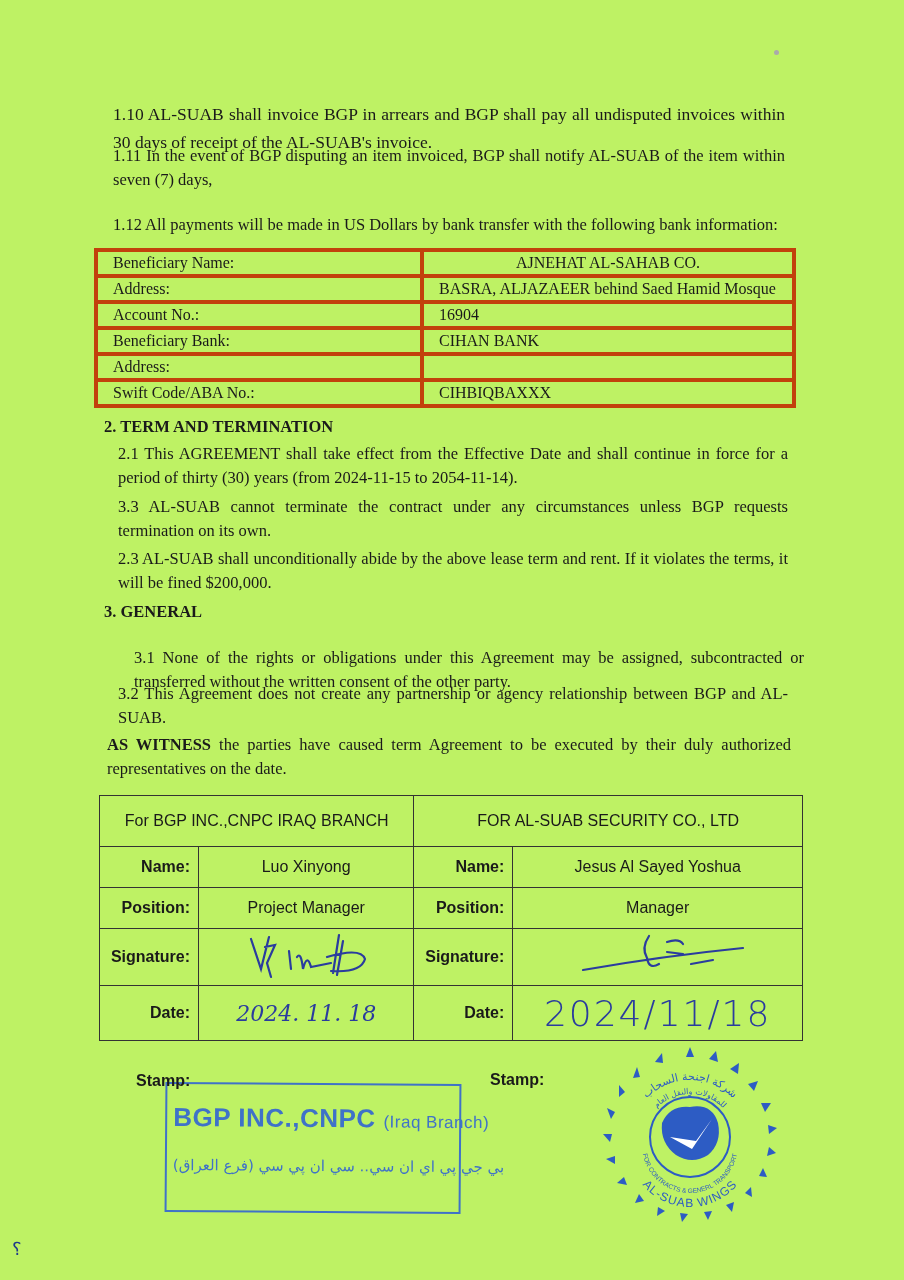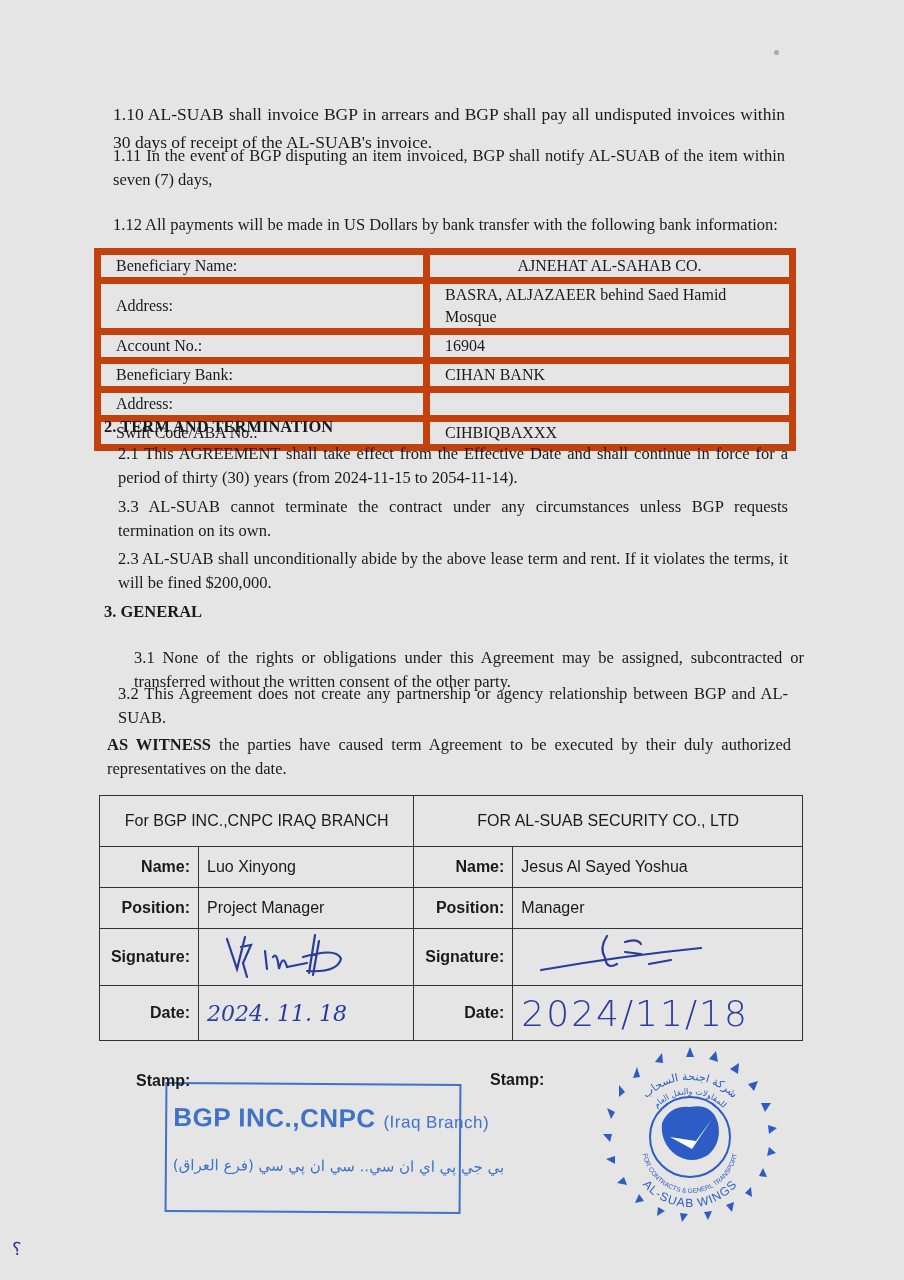--- a/index.html
+++ b/index.html
@@ -1,33 +1,33 @@
 <!DOCTYPE html>
 <html><head>
 <meta charset="utf-8">
 <style>
   html, body { margin:0; padding:0; background:#ffffff; }
   body { width:904px; height:1280px; position:relative; overflow:hidden; font-family:"Liberation Serif", serif; color:#1a1a1a; }
-  .page { position:absolute; left:0; top:0; width:904px; height:1280px; background:#e5e5e5; }
+  .page { position:absolute; left:0; top:0; width:904px; height:1280px; background:#bef264; }
   .para { position:absolute; font-size:16.5px; line-height:24px; text-align:justify; }
   .p110 { left:113px; top:100px; width:672px; font-size:17.5px; line-height:28px; }
   .p111 { left:113px; top:144px; width:672px; }
   .p112 { left:113px; top:213px; width:680px; }
   table.bank { position:absolute; left:94px; top:248px; width:702px; border-collapse:collapse; font-size:16px; }
-  table.bank td { border:7px solid #c2410c; height:22px; padding:0 15px; line-height:22px; }
+  table.bank td { border:4px solid #c2410c; height:22px; padding:0 15px; line-height:22px; }
   table.bank td.k { width:292px; }
   table.bank td.center { text-align:center; }
   .h2 { position:absolute; left:104px; font-weight:bold; font-size:16.5px; }
   .sub { left:118px; width:670px; }
   .witness { left:107px; top:733px; width:684px; }
   table.sig { position:absolute; left:99px; top:795px; width:704px; border-collapse:collapse; font-family:"Liberation Sans", sans-serif; font-size:16px; }
   table.sig td { border:1px solid #333; padding:0 8px; }
   table.sig .hd { height:50px; text-align:center; font-weight:normal; }
   table.sig .lbl { font-weight:bold; text-align:right; width:82px; }
-  table.sig .val { text-align:left; }
+  table.sig .val { text-align:center; }
   table.sig .r40 { height:40px; }
   table.sig .r56 { height:54px; }
   .hand { font-family:"DejaVu Serif", serif; color:#2a3c9e; font-style:italic; }
   .stamp-lbl { position:absolute; font-family:"Liberation Sans", sans-serif; font-weight:bold; font-size:16px; }
   .stamp-box { position:absolute; left:165px; top:1083px; width:296px; height:130px; border:2px solid #3f72c8; color:#3f72c8; box-sizing:border-box; transform:rotate(0.4deg); }
   .stamp-box .l1 { position:absolute; left:6px; top:18px; font-family:"Liberation Sans", sans-serif; font-weight:bold; font-size:26px; letter-spacing:0.5px; white-space:nowrap; }
   .stamp-box .l1 small { font-weight:normal; font-size:17px; }
   .stamp-box .l2 { position:absolute; left:6px; top:72px; font-family:"DejaVu Sans", sans-serif; font-size:15px; white-space:nowrap; direction:rtl; }
   .seal { position:absolute; left:600px; top:1045px; width:180px; height:180px; }
   .margin-mark { position:absolute; left:12px; top:1238px; color:#1f3a8a; font-size:18px; }

